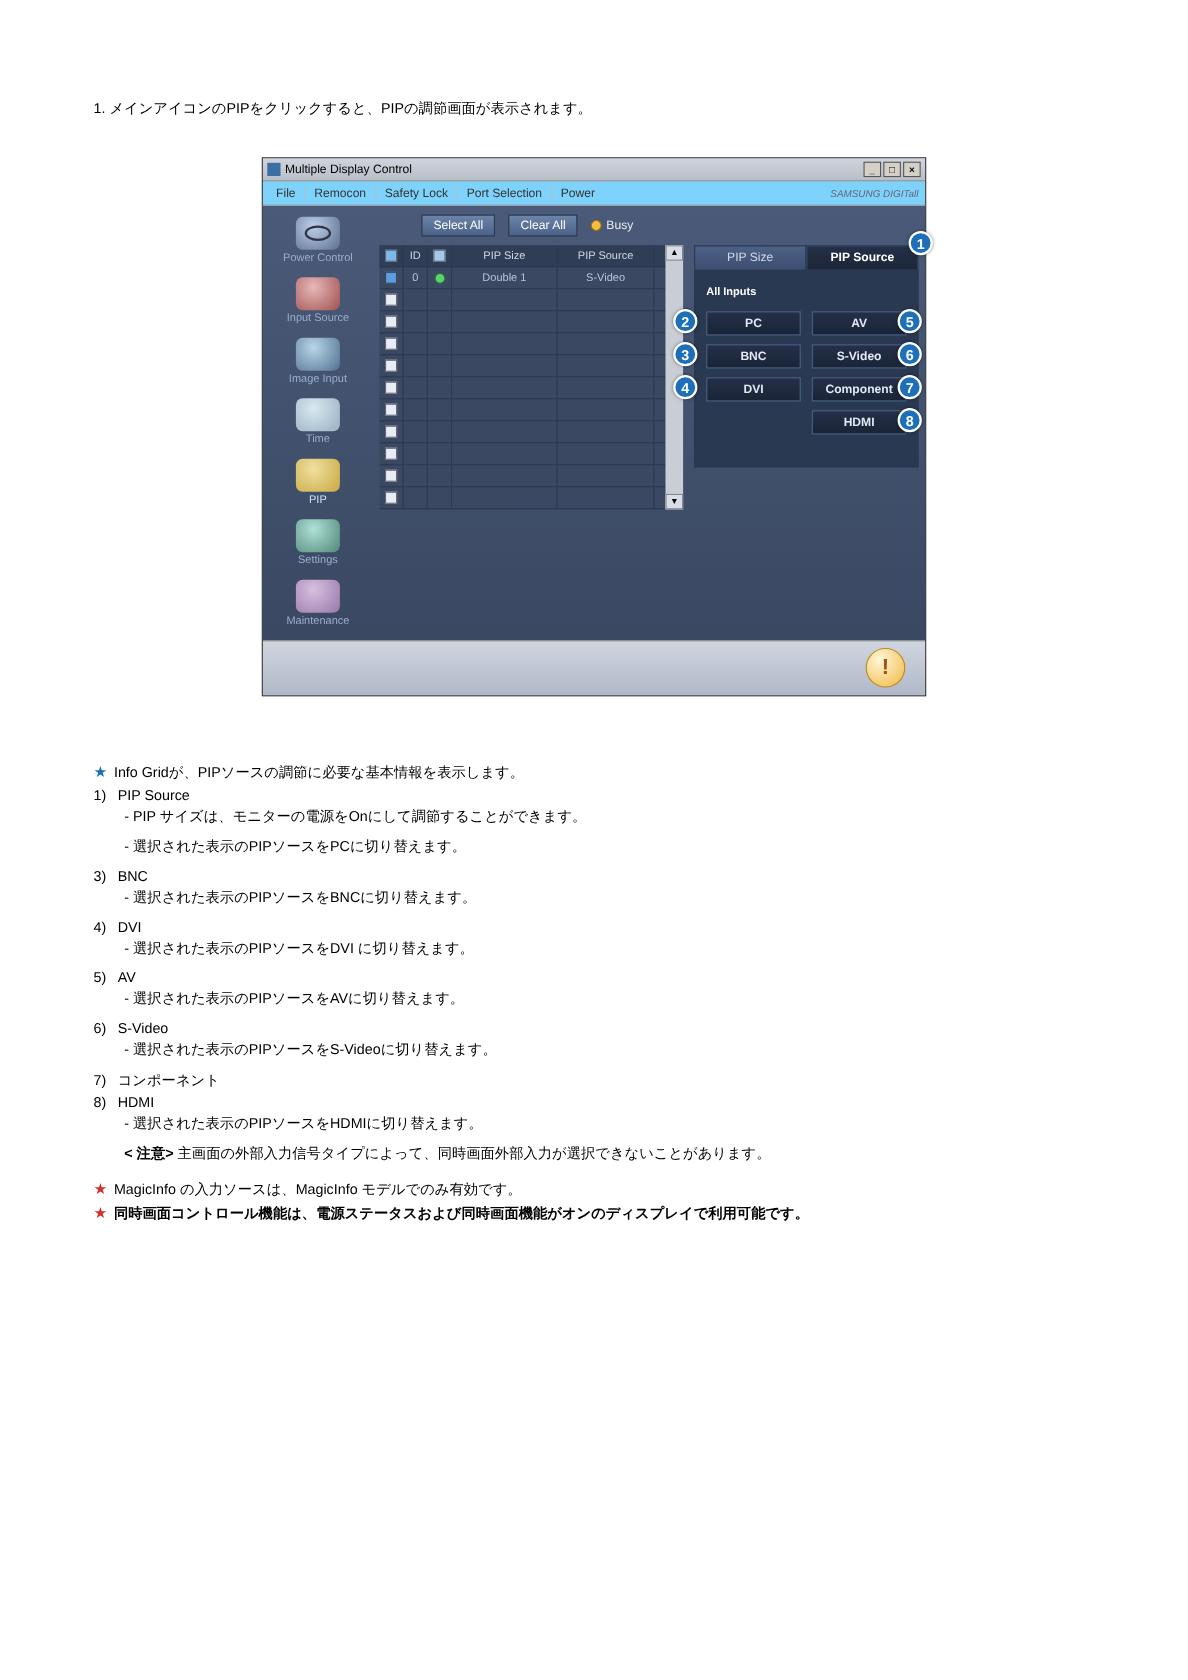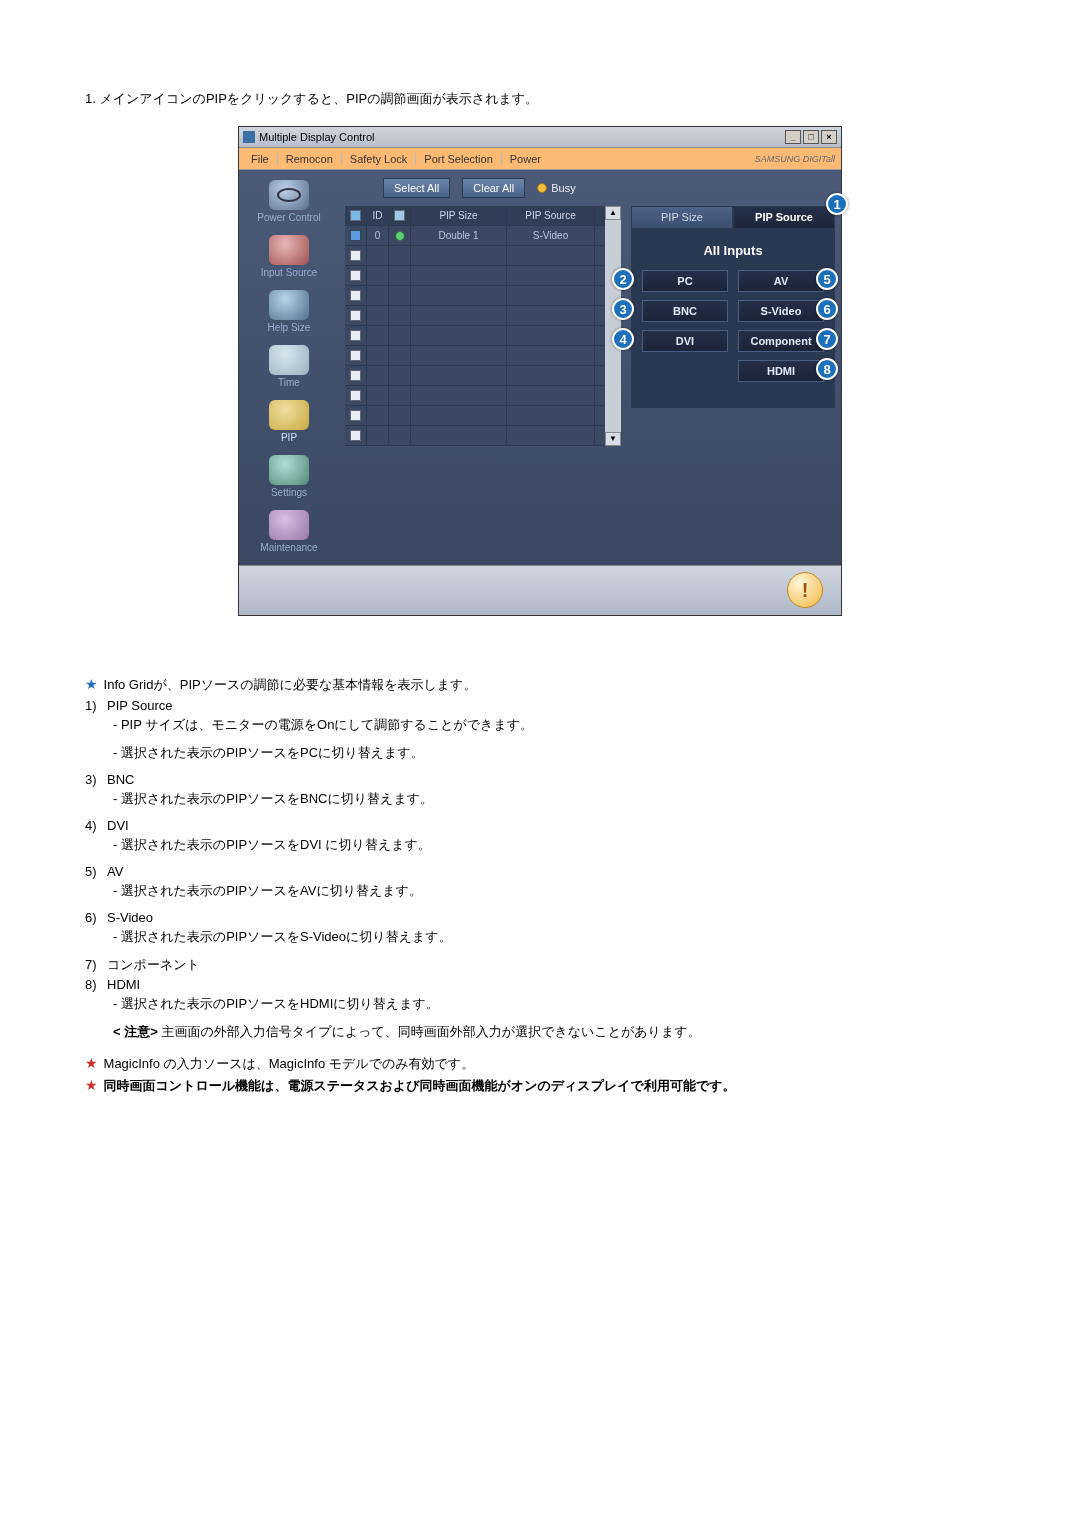--- a/index.html
+++ b/index.html
@@ -9,21 +9,21 @@
     background: #fff;
     font-family: "MS PGothic", "Hiragino Kaku Gothic Pro", sans-serif;
     font-size: 13px;
     color: #000;
     width: 1080px;
   }
   .page {
     padding: 90px 85px 100px 85px;
   }
   .intro-line {
-    margin-bottom: 18px;
+    margin-bottom: 35px;
     font-size: 13px;
   }
   
   .app-window {
     width: 604px;
     margin: 0 auto 60px auto;
     border: 1px solid #333;
     background: #b8bfc8;
     font-family: Tahoma, Arial, sans-serif;
     font-size: 11px;
@@ -47,21 +47,21 @@
     width: 16px; height: 14px;
     background: #d4d0c8;
     border: 1px solid #555;
     font-size: 9px;
     line-height: 12px;
     text-align: center;
     font-weight: bold;
   }
   .menubar {
     height: 22px;
-    background: #fdba74;
+    background: #7dd3fc;
     border-bottom: 1px solid #999;
     display: flex;
     align-items: center;
     position: relative;
     padding: 0 4px;
   }
   .menubar-item {
     padding: 0 8px;
     font-size: 11px;
     color:#333;
@@ -203,22 +203,22 @@
     background: linear-gradient(#243048,#1c2638);
     color:#fff; font-weight:bold;
   }
   .tab-body{
     border:1px solid #2a3a52;
     background:#2a3952;
     height: 180px;
     padding: 14px 10px 10px 10px;
   }
   .allinputs{
-    text-align:center;
-    color:#fff;font-weight:bold;font-size:13px;
+    text-align:left;
+    color:#fff;font-weight:bold;font-size:10px;
     margin-bottom:12px;
   }
   .src-grid{
     display:grid;
     grid-template-columns: 1fr 1fr;
     gap: 8px 10px;
     position:relative;
   }
   .src-btn{
     height:22px;
@@ -313,21 +313,21 @@
         <div class="side-item">
           <div class="side-icon power"></div>
           <span class="side-label">Power Control</span>
         </div>
         <div class="side-item">
           <div class="side-icon input"></div>
           <span class="side-label">Input Source</span>
         </div>
         <div class="side-item">
           <div class="side-icon size"></div>
-          <span class="side-label">Help Size</span>
+          <span class="side-label">Image Input</span>
         </div>
         <div class="side-item">
           <div class="side-icon time"></div>
           <span class="side-label">Time</span>
         </div>
         <div class="side-item active">
           <div class="side-icon pip"></div>
           <span class="side-label">PIP</span>
         </div>
         <div class="side-item">

